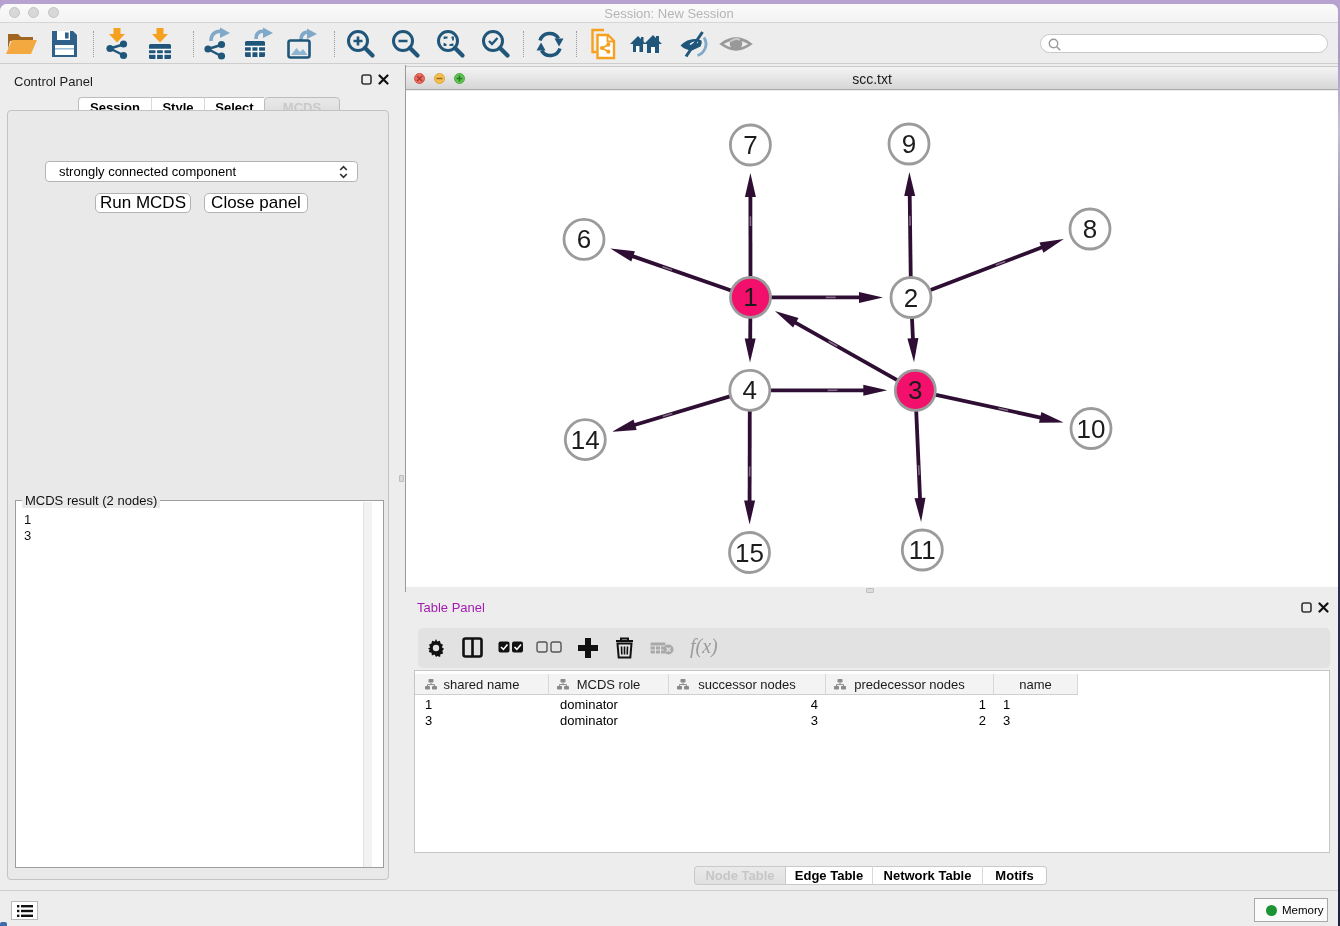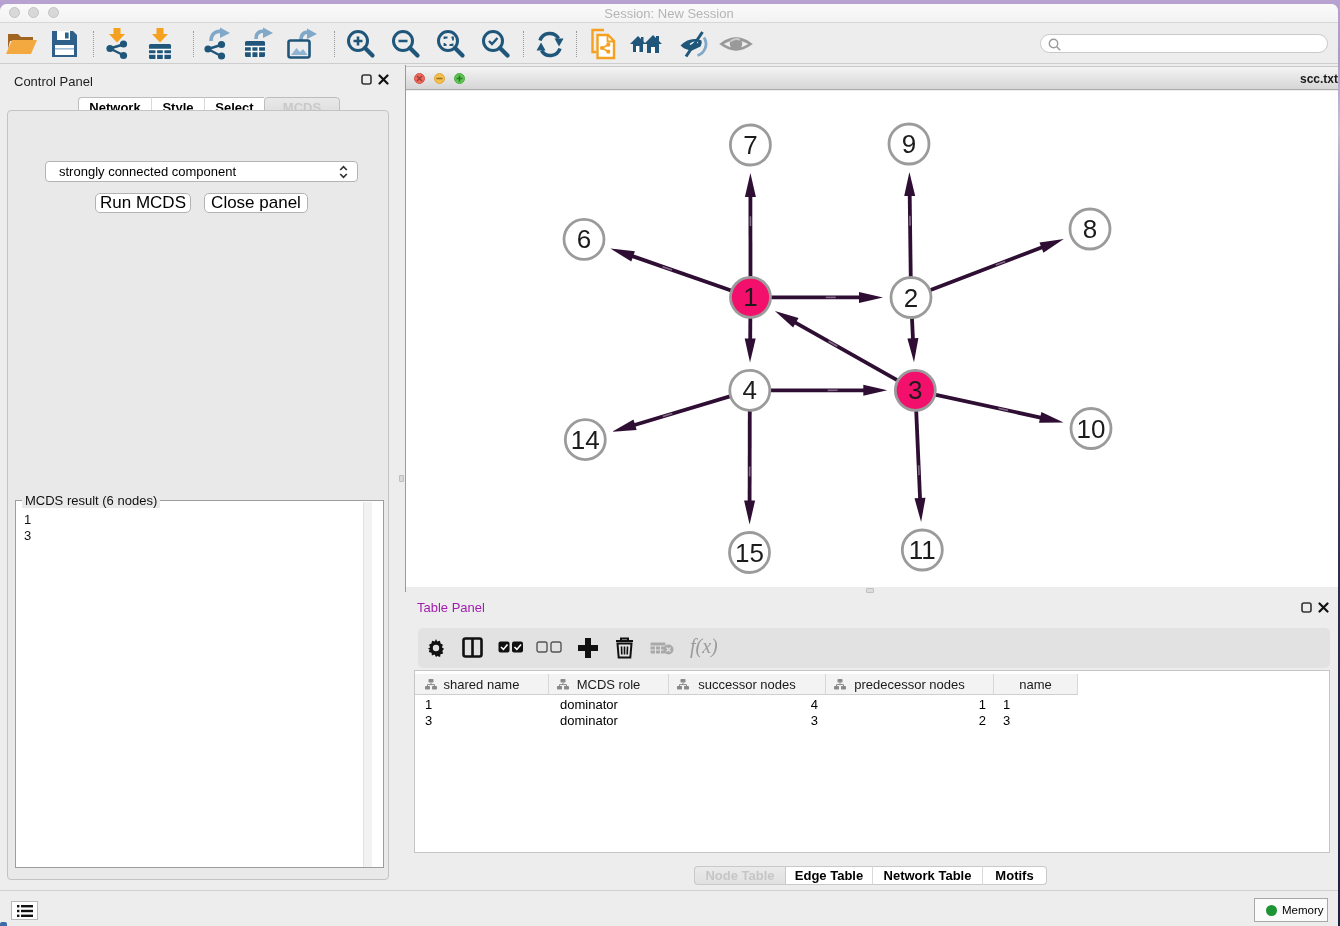--- a/index.html
+++ b/index.html
@@ -21,21 +21,21 @@
 #dropdown{position:absolute;left:37px;top:50px;width:313px;height:21px;background:#fff;border:1px solid #b4b4b4;border-radius:4px;font-size:13px;line-height:19px;padding-left:13px;color:#000}
 .btn{position:absolute;top:82px;height:20px;background:#fff;border:1px solid #b3b3b3;border-radius:5px;font-size:17px;text-align:center;line-height:18px;color:#000}
 #fieldset{position:absolute;left:7px;top:389px;width:369px;height:368px;border:1px solid #9d9d9d;background:#fff}
 #fslegend{position:absolute;left:6px;top:-8px;background:#e9e9e9;padding:0 3px;font-size:13px;color:#111}
 #fstext{position:absolute;left:8px;top:11px;font-size:13px;color:#111;line-height:16px}
 #fsscroll{position:absolute;right:11px;top:1px;width:9px;height:365px;background:#f2f2f2;border-left:1px solid #e2e2e2}
 #vsplit-dimple{position:absolute;left:399px;top:471px;width:5px;height:7px;background:#d9d9d9;border:1px solid #bdbdbd;border-radius:1px}
 #netpanel{position:absolute;left:405px;top:61px;width:933px;height:527px;border-left:1px solid #9a9a9a}
 #nethead{position:absolute;left:0;top:1px;width:100%;height:24px;background:linear-gradient(#f4f4f4,#d6d6d6);border-top:1px solid #c9c9c9;border-bottom:1px solid #ababab}
 .mac{position:absolute;top:6px;width:11px;height:11px;border-radius:50%}
-#nettitle{position:absolute;left:0;top:0;width:100%;text-align:right;font-size:12px;font-weight:700;color:#1a1a1a;line-height:24px}
+#nettitle{position:absolute;left:0;top:0;width:100%;text-align:center;font-size:14px;font-weight:400;color:#1a1a1a;line-height:24px}
 #netcanvas{position:absolute;left:0;top:26px;width:933px;height:496px;background:#fff}
 #hsplit-dimple{position:absolute;left:866px;top:584px;width:8px;height:5px;background:#dcdcdc;border:1px solid #c0c0c0;border-radius:1px}
 #tpanel{position:absolute;left:405px;top:590px;width:933px;height:296px;background:#ededed}
 #tphead{position:absolute;left:12px;top:6px;font-size:13px;color:#a21caf}
 #tptoolbar{position:absolute;left:13px;top:34px;width:912px;height:40px;background:#e2e2e2;border-radius:5px}
 #tptable{position:absolute;left:9px;top:76px;width:916px;height:183px;background:#fff;border:1px solid #c6c6c6}
 .th{position:absolute;top:3px;height:21px;background:#f3f3f3;border-bottom:1px solid #cfcfcf;font-size:13px;color:#1a1a1a;text-align:center;line-height:21px}
 .thsep{border-left:1px solid #d8d8d8}
 .td{position:absolute;font-size:13px;color:#000;line-height:17px}
 #tptabs{position:absolute;left:289px;top:272px;height:19px;font-size:13px;font-weight:700}
@@ -183,35 +183,35 @@
 </div>
 <div id="cpanel">
 <div id="cphead">Control Panel</div>
 <svg class="winbtn" style="left:361px;top:9px" width="11" height="11" viewBox="0 0 11 11">
         <rect x="1" y="1" width="9" height="9" rx="2" fill="none" stroke="#333" stroke-width="1.6"></rect>
       </svg>
 <svg class="winbtn" style="left:378px;top:9px" width="11" height="11" viewBox="0 0 11 11">
         <path d="M1.5 1.5 L9.5 9.5 M9.5 1.5 L1.5 9.5" stroke="#111" stroke-width="2.2" stroke-linecap="round"></path>
       </svg>
 <div id="cptabs">
-<div class="cptab" style="left:0;width:73px;border-left:1px solid #bdbdbd;border-radius:4px 0 0 4px">Network</div>
+<div class="cptab" style="left:0;width:73px;border-left:1px solid #bdbdbd;border-radius:4px 0 0 4px">Session</div>
 <div class="cptab" style="left:73px;width:53px;border-left:1px solid #d9d9d9">Style</div>
 <div class="cptab" style="left:126px;width:60px;border-left:1px solid #d9d9d9">Select</div>
 <div class="cptab" style="left:186px;width:76px;border:1px solid #bdbdbd;border-radius:4px;background:linear-gradient(#e9e9e9,#dcdcdc);color:#c9c9c9">MCDS</div>
 </div>
 <div id="cpbox">
 <div id="dropdown">strongly connected component
 <svg style="position:absolute;right:9px;top:3px" width="9" height="14" viewBox="0 0 9 14">
             <path d="M1.2 5 L4.5 1.6 L7.8 5 M1.2 9 L4.5 12.4 L7.8 9" fill="none" stroke="#333" stroke-width="1.7"></path>
           </svg>
 </div>
 <div class="btn" style="left:87px;width:96px">Run MCDS</div>
 <div class="btn" style="left:196px;width:104px">Close panel</div>
 <div id="fieldset">
-<div id="fslegend">MCDS result (6 nodes)</div>
+<div id="fslegend">MCDS result (2 nodes)</div>
 <div id="fstext">1<br>3</div>
 <div id="fsscroll"></div>
 </div>
 </div>
 </div>
 <div id="vsplit-dimple"></div>
 <div id="netpanel">
 <div id="nethead">
 <div id="nettitle">scc.txt</div>
 <div class="mac" style="left:8px;background:#ed6a5e;border:1px solid #d3544a">

